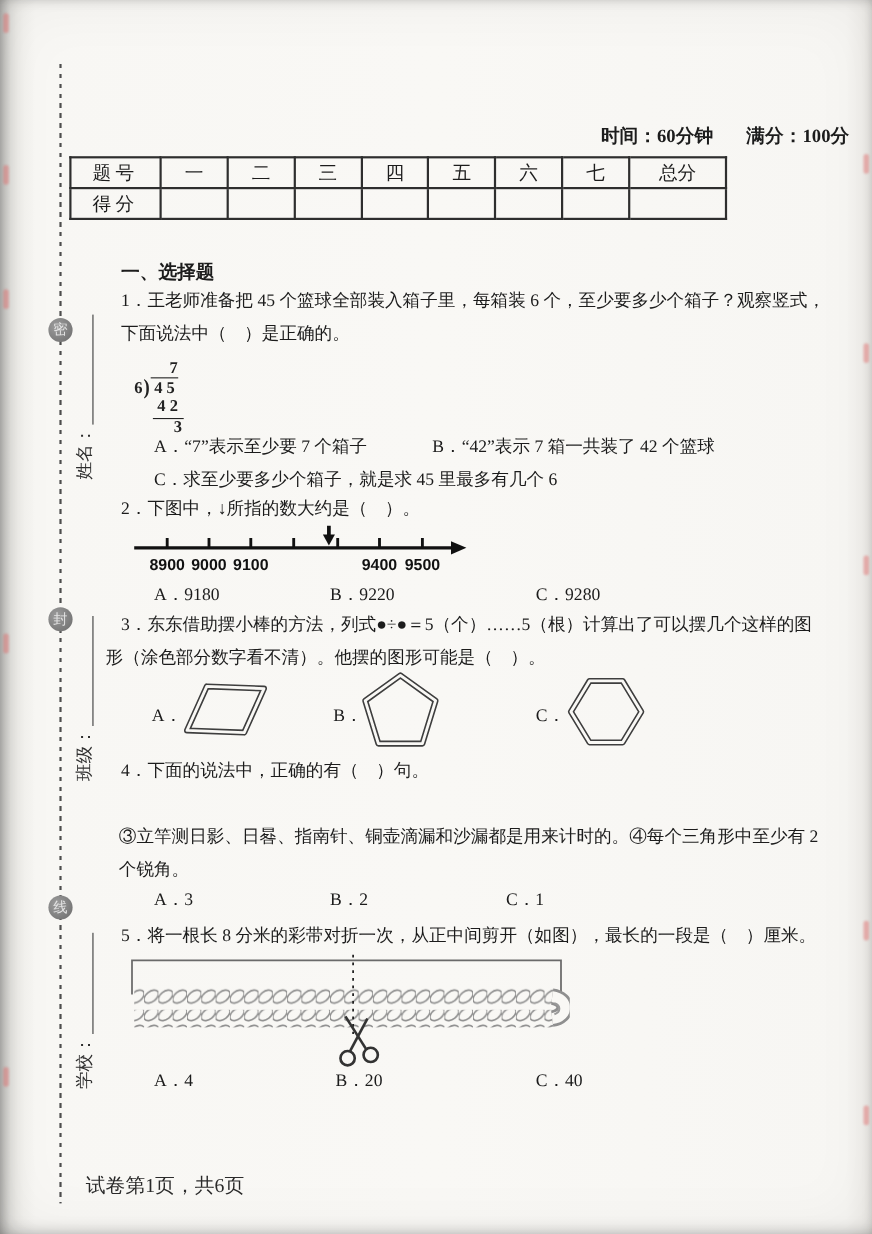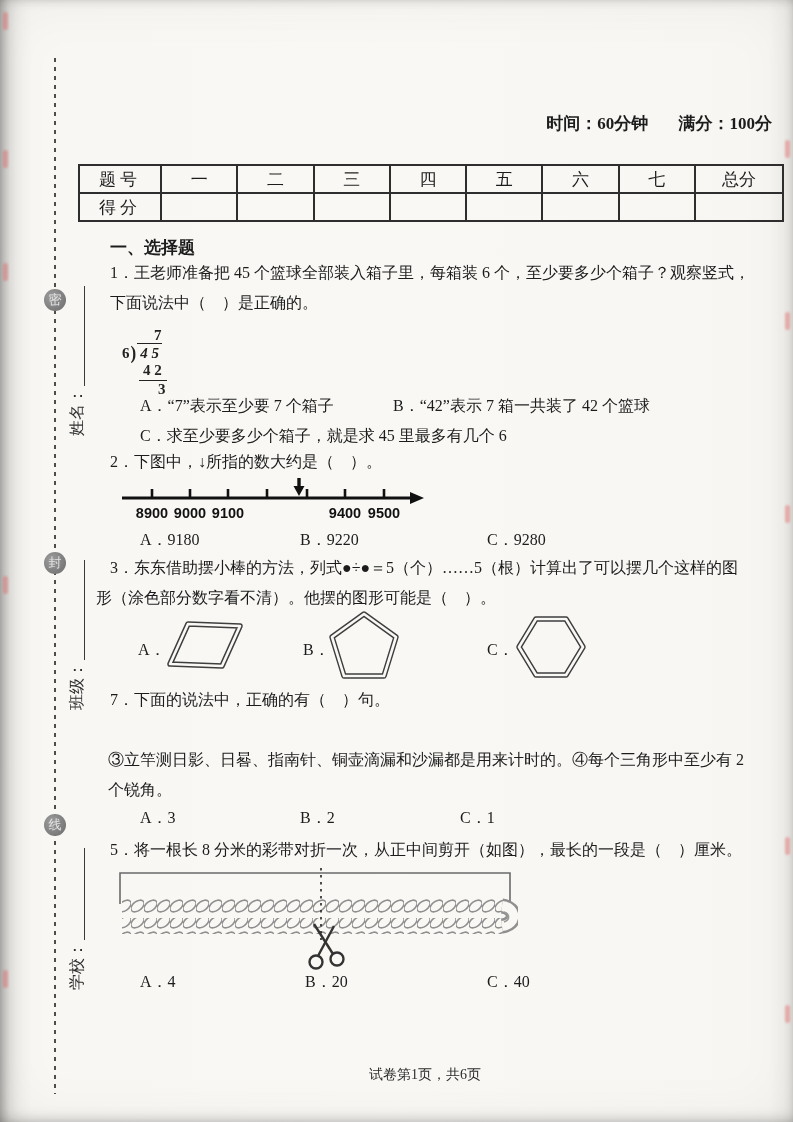--- a/index.html
+++ b/index.html
@@ -11,45 +11,45 @@
                inset -6px 0 12px -8px rgba(0,0,0,.18),
                inset 0 -10px 16px -10px rgba(0,0,0,.22),
                inset 0 8px 14px -10px rgba(0,0,0,.15);
     font-family:"Liberation Serif","DejaVu Serif",serif;color:#1c1c1c;
   }
   .abs{position:absolute;white-space:nowrap;}
   .title{top:52px;left:78px;width:706px;text-align:center;font-size:35px;font-weight:700;letter-spacing:1px;}
   .meta{top:112px;left:78px;width:694px;text-align:right;font-size:17px;}
   .meta span{margin-left:26px;font-weight:bold;}
   
-  table.score{position:absolute;top:142px;left:78px;width:706px;border-collapse:collapse;table-layout:fixed;margin-top:22px;}
+  table.score{position:absolute;top:142px;left:63px;width:598px;border-collapse:collapse;table-layout:fixed;}
   table.score td{border:2px solid #2e2e2e;height:26px;text-align:center;font-size:17px;padding:0;}
   table.score td.hd{letter-spacing:4px;}
   
   .sealline{position:absolute;left:54px;top:58px;width:2px;height:1036px;
     background:repeating-linear-gradient(#4d4d4d 0 4px,transparent 4px 9px);}
   .sealchar{position:absolute;left:44px;width:22px;height:22px;border-radius:50%;
     background:radial-gradient(circle at 35% 35%,#9d9d9d,#6a6a6a);color:#e3e3e3;
     font-size:13px;line-height:22px;text-align:center;filter:blur(.4px);}
   .vgroup{position:absolute;height:26px;transform:rotate(-90deg);transform-origin:0 0;
     white-space:nowrap;font-size:16px;color:#2e2e2e;display:flex;align-items:center;}
   .vblank{display:inline-block;width:100px;height:15px;border-bottom:1.5px solid #3a3a3a;margin-left:2px;}
   
   .t{font-size:16px;}
   .sec{font-weight:700;font-size:17px;}
   
   .division{position:absolute;left:122px;top:327px;font-size:15px;font-weight:700;color:#222;line-height:16px;}
   .div-q{margin-left:32px;}
   .div-dsor{display:inline-block;}
   .div-br{display:inline-block;font-size:17px;transform:scaleY(1.15);padding:0 1px;}
-  .div-dend{display:inline-block;border-top:1.6px solid #222;padding:1px 3px 0 3px;font-style:italic;}
+  .div-dend{display:inline-block;border-top:1.6px solid #222;padding:1px 3px 0 3px;}
   .div-prod{display:inline-block;margin-left:17px;border-bottom:1.6px solid #222;padding:1px 5px 2px 4px;}
   .div-rem{margin-left:36px;}
   .redmark{position:absolute;width:5px;height:18px;border-radius:3px;background:rgba(226,88,88,.40);filter:blur(1px);}
-  .footer{top:1066px;left:78px;width:694px;text-align:center;font-size:14px;color:#2a2a2a;}
+  .footer{top:1066px;left:78px;width:694px;font-size:18px;color:#2a2a2a;}
 </style>
 </head>
 <body>
 
 <div class="page">
 
   <div class="redmark" style="left:3px;top:12px"></div>
   <div class="redmark" style="left:3px;top:150px"></div>
   <div class="redmark" style="left:3px;top:263px"></div>
   <div class="redmark" style="left:3px;top:576px"></div>
@@ -172,21 +172,21 @@
   </svg>
   <svg class="abs" style="top:610px;left:326px" width="76" height="72" viewBox="0 0 76 72">
     <polygon points="38,4 70,27 58,66 18,66 6,27" fill="none" stroke="#3e3e3e" stroke-width="5.5" stroke-linejoin="round"></polygon>
     <polygon points="38,4 70,27 58,66 18,66 6,27" fill="none" stroke="#f9f8f5" stroke-width="2.6" stroke-linejoin="round"></polygon>
   </svg>
   <svg class="abs" style="top:614px;left:512px" width="78" height="66" viewBox="0 0 78 66">
     <polygon points="24,5 54,5 71,33 54,61 24,61 7,33" fill="none" stroke="#3e3e3e" stroke-width="5.5" stroke-linejoin="round"></polygon>
     <polygon points="24,5 54,5 71,33 54,61 24,61 7,33" fill="none" stroke="#f9f8f5" stroke-width="2.6" stroke-linejoin="round"></polygon>
   </svg>
 
-  <div class="abs t" style="top:690px;left:110px">7．下面的说法中，正确的有（　）句。</div>
+  <div class="abs t" style="top:690px;left:110px">4．下面的说法中，正确的有（　）句。</div>
   <div class="abs t" style="top:750px;left:108px">③立竿测日影、日晷、指南针、铜壶滴漏和沙漏都是用来计时的。④每个三角形中至少有 2</div>
   <div class="abs t" style="top:780px;left:108px">个锐角。</div>
   <div class="abs t" style="top:808px;left:140px">A．3</div>
   <div class="abs t" style="top:808px;left:300px">B．2</div>
   <div class="abs t" style="top:808px;left:460px">C．1</div>
 
   <div class="abs t" style="top:840px;left:110px">5．将一根长 8 分米的彩带对折一次，从正中间剪开（如图），最长的一段是（　）厘米。</div>
 
   <svg class="abs" style="top:866px;left:118px" width="400" height="108" viewBox="0 0 400 108">
     <defs>

